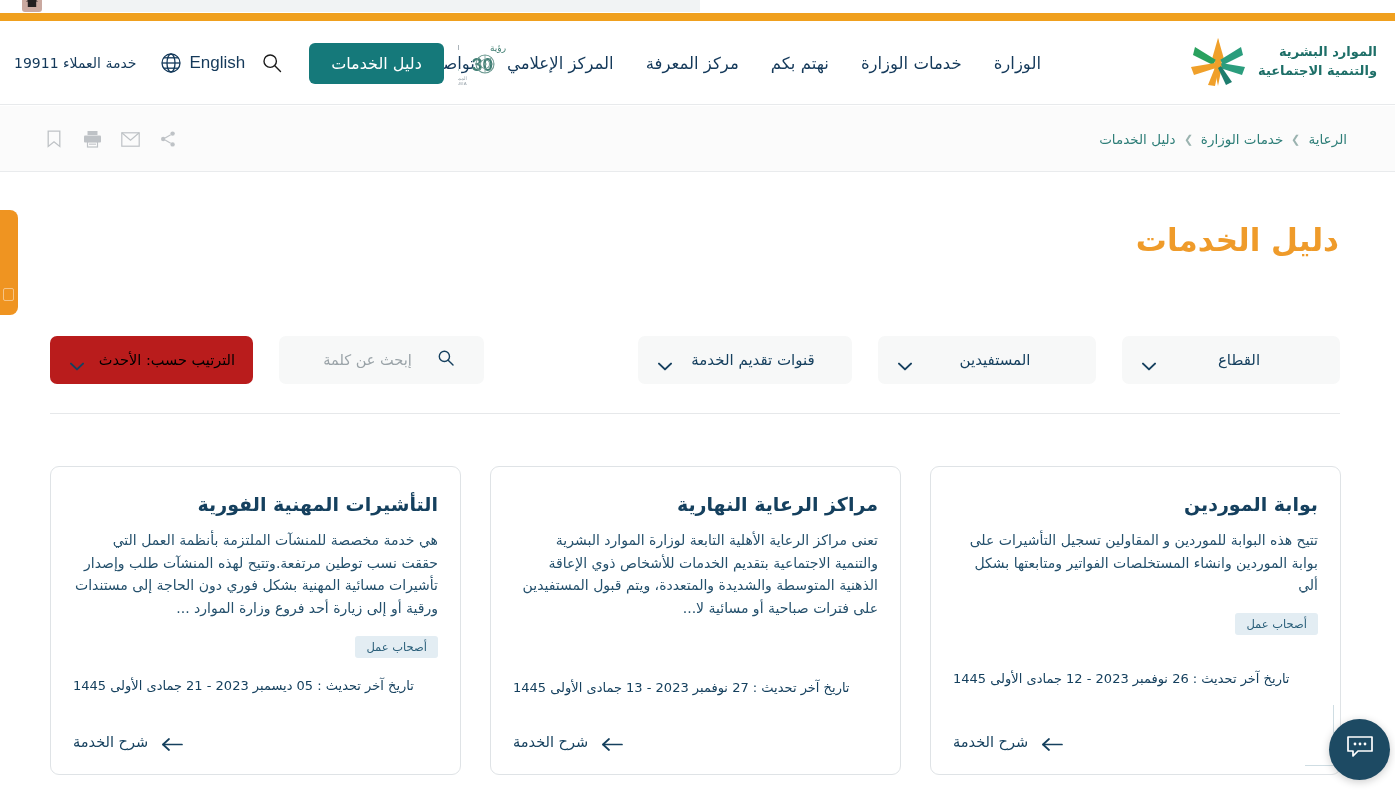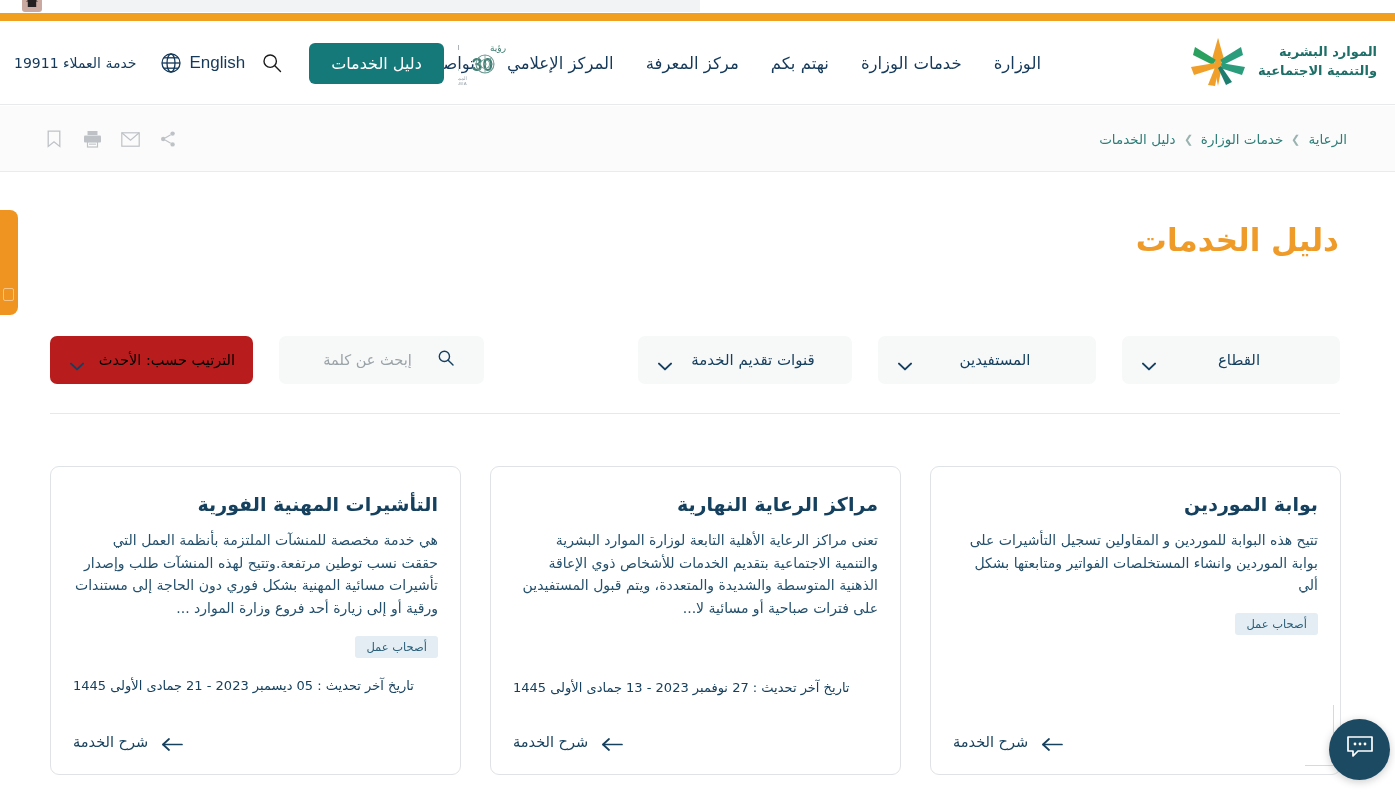--- a/index.html
+++ b/index.html
@@ -615,20 +615,21 @@
 </div>
 
 <div class="bar-rule"></div>
 
 <div class="card-grid">
 
   <div class="svc-card card-0">
     <div class="svc-title">بوابة الموردين</div>
     <div class="svc-desc">تتيح هذه البوابة للموردين و المقاولين تسجيل التأشيرات على بوابة الموردين وانشاء المستخلصات الفواتير ومتابعتها بشكل ألي</div>
     <span class="svc-badge">أصحاب عمل</span>
+    <div class="svc-date">تاريخ آخر تحديث : 26 نوفمبر 2023 - 12 جمادى الأولى 1445</div>
     <div class="svc-cta">
       <span class="svc-cta-label">شرح الخدمة</span>
       <span class="cta-arrow">
         <svg width="22" height="13" viewBox="0 0 22 13" fill="none" stroke="#15405e" stroke-width="1.7" stroke-linecap="round" stroke-linejoin="round">
           <line x1="21" y1="6.5" x2="2" y2="6.5"></line>
           <polyline points="8,1 2,6.5 8,12"></polyline>
         </svg>
       </span>
     </div>
   </div>

